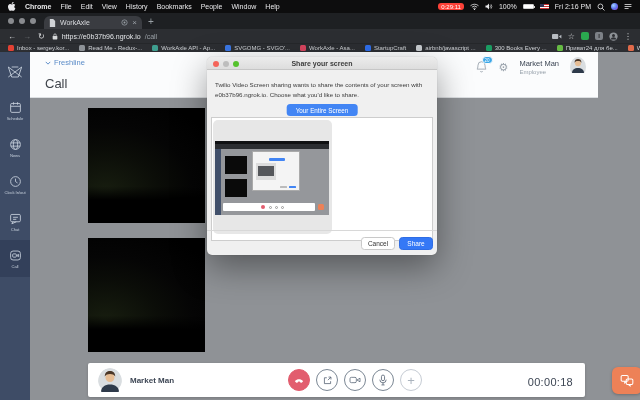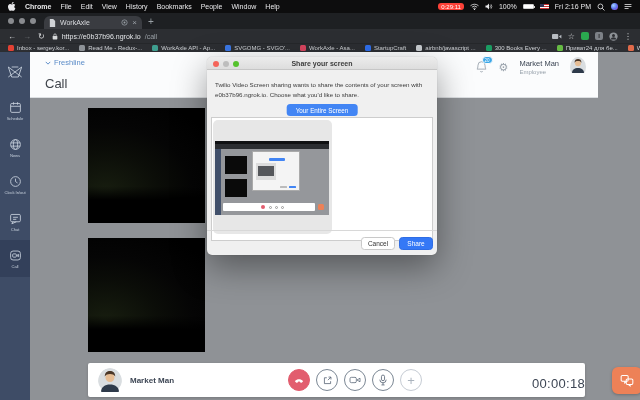--- a/index.html
+++ b/index.html
@@ -71,21 +71,21 @@
   .v1 { top:10px; height:115px; }
   .v2 { top:140px; height:114px; }
   .callbar { position:absolute; left:58px; top:265px; width:497px; height:34px; background:#fff;
     border-radius:2px; box-shadow:0 1px 3px rgba(0,0,0,.18); }
   .cb-avatar { position:absolute; left:10px; top:5px; }
   .cb-name { position:absolute; left:42px; top:13px; font-size:8px; font-weight:bold; color:#3d4654; }
   .ctl { position:absolute; top:6px; width:22px; height:22px; border-radius:50%; border:1px solid #7b8794;
     display:flex; align-items:center; justify-content:center; color:#5c6879; background:#fff; }
   .ctl.hangup { background:#e25d6e; border-color:#e25d6e; color:#fff; }
   .ctl.plus { border-color:#c6ccd4; color:#aab3bd; font-size:13px; font-weight:300; }
-  .cb-timer { position:absolute; right:0; top:13px; font-size:13px; color:#3d4654; letter-spacing:.3px; }
+  .cb-timer { position:absolute; right:12px; top:13px; font-size:11px; color:#3d4654; letter-spacing:.3px; }
   .chatfab { position:absolute; left:582px; top:269px; width:30px; height:27px; background:#ed8157;
     border-radius:6px; display:flex; align-items:center; justify-content:center; color:#fff; box-shadow:0 1px 3px rgba(0,0,0,.25); }
 
   
   .modal { position:absolute; left:207px; top:57px; width:230px; height:198px; background:#f0f0f0;
     border-radius:5px; box-shadow:0 12px 34px rgba(0,0,0,.4), 0 0 1px rgba(0,0,0,.3); z-index:50; }
   .m-titlebar { height:13px; background:linear-gradient(#ececec,#dddddd); border-bottom:1px solid #c6c6c6;
     border-radius:5px 5px 0 0; position:relative; display:flex; align-items:center; justify-content:center; }
   .m-title { font-size:7px; font-weight:bold; color:#3c3c3c; }
   .m-dots { position:absolute; left:6px; top:3.5px; display:flex; gap:4px; }

